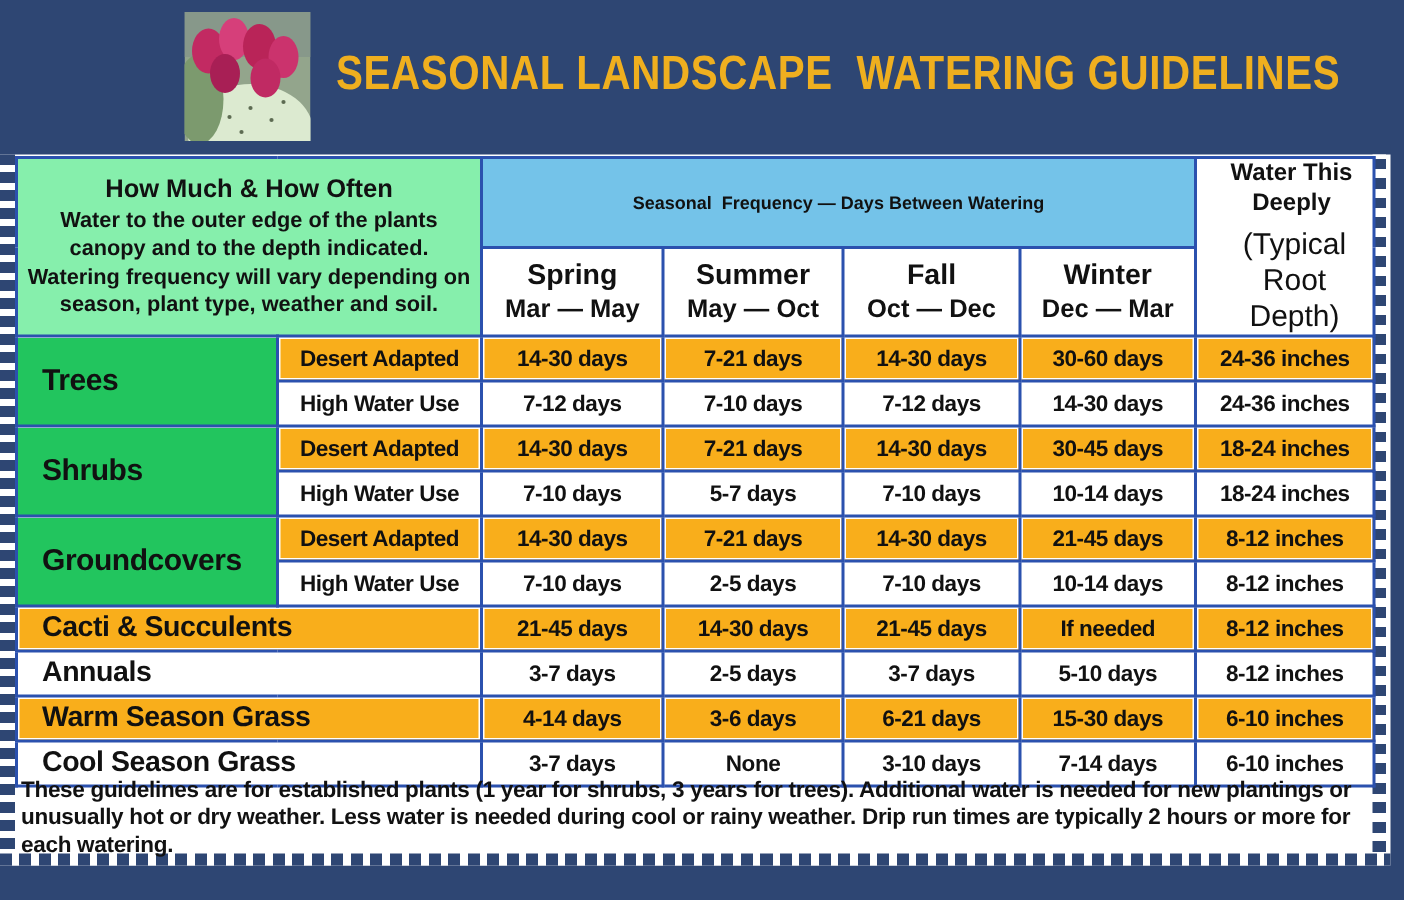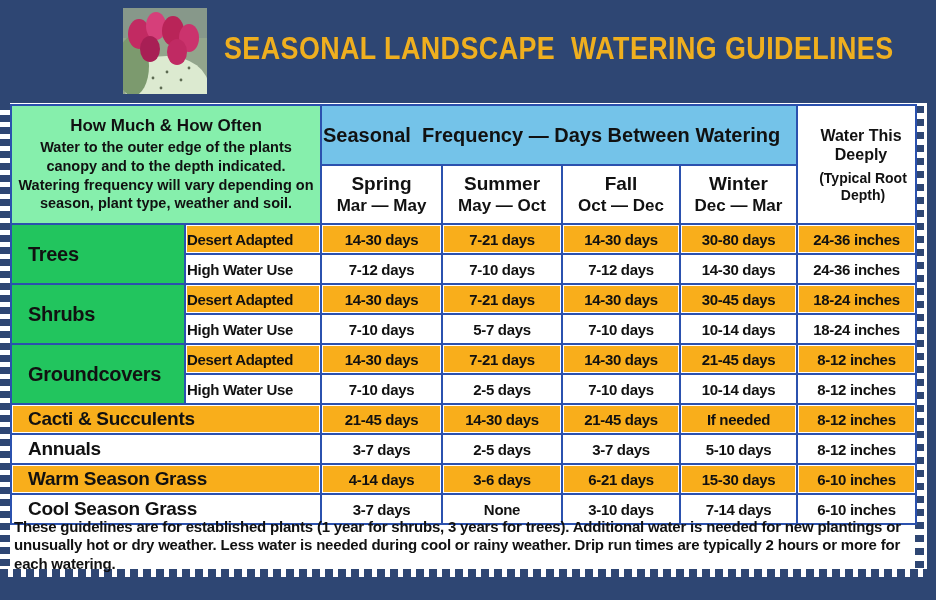--- a/index.html
+++ b/index.html
@@ -28,33 +28,33 @@
     background:repeating-linear-gradient(90deg,#2e4673 0 8px,#ffffff 8px 13px);}
   
   table.wtable{
     position:absolute;left:10px;top:104px;width:905px;
     border-collapse:collapse;table-layout:fixed;
   }
   table.wtable td{border:2px solid #2b51ae;color:#111;overflow:hidden;}
   .info-cell{background:#86efac;text-align:center;vertical-align:middle;padding:2px 6px;}
   .info-title{font-size:17px;font-weight:bold;margin-bottom:2px;}
   .info-body{font-size:14.5px;font-weight:bold;line-height:1.3;}
-  .freq-cell{background:#74c3e9;vertical-align:middle;
-    font-size:20px;font-weight:bold;height:56px;white-space:pre;}
+  .freq-cell{background:#74c3e9;text-align:center;vertical-align:middle;
+    font-size:12px;font-weight:bold;height:56px;white-space:pre;}
   .depth-hcell{background:#ffffff;text-align:center;vertical-align:middle;padding:0 17px;}
   .depth-l1{font-size:16px;font-weight:bold;line-height:1.2;width:92px;margin:0 auto 6px auto;}
-  .depth-l2{font-size:14px;font-weight:bold;line-height:1.2;width:96px;margin:0 auto;}
+  .depth-l2{font-size:20px;font-weight:normal;line-height:1.2;width:96px;margin:0 auto;}
   .season-cell{background:#ffffff;text-align:center;vertical-align:middle;height:55px;}
   .season-name{font-size:19px;font-weight:bold;line-height:1.15;}
   .season-months{font-size:17px;font-weight:bold;line-height:1.25;}
   tr.data-row{height:30px;}
   td.cat{background:#22c55e;font-size:20px;font-weight:bold;padding-left:16px;
     vertical-align:middle;letter-spacing:-.3px;}
   td.catspan{font-size:19px;font-weight:bold;padding-left:16px;vertical-align:middle;letter-spacing:-.3px;}
-  td.subtype{font-size:15px;font-weight:bold;vertical-align:middle;letter-spacing:-.3px;}
+  td.subtype{font-size:15px;font-weight:bold;text-align:center;vertical-align:middle;letter-spacing:-.3px;}
   td.val{font-size:15px;font-weight:bold;text-align:center;vertical-align:middle;letter-spacing:-.3px;}
   td.hl{background:#f9ae1b;box-shadow:inset 0 0 0 1px #ffffff;}
   td.plain{background:#ffffff;margin-left:42px;}
   
   .footer-note{
     position:absolute;left:14px;top:518px;width:894px;
     font-size:15px;font-weight:bold;line-height:1.23;color:#111;letter-spacing:-.2px;
   }
 </style>
 </head>
@@ -128,21 +128,21 @@
         </td>
       </tr>
   </thead>
   <tbody id="table-body">
       <tr class="data-row">
         <td rowspan="2" class="cat">Trees</td>
         <td class="subtype hl">Desert Adapted</td>
         <td class="val hl">14-30 days</td>
         <td class="val hl">7-21 days</td>
         <td class="val hl">14-30 days</td>
-        <td class="val hl">30-80 days</td>
+        <td class="val hl">30-60 days</td>
         <td class="val hl">24-36 inches</td>
       </tr>
       <tr class="data-row">
         <td class="subtype plain">High Water Use</td>
         <td class="val plain">7-12 days</td>
         <td class="val plain">7-10 days</td>
         <td class="val plain">7-12 days</td>
         <td class="val plain">14-30 days</td>
         <td class="val plain">24-36 inches</td>
       </tr>

